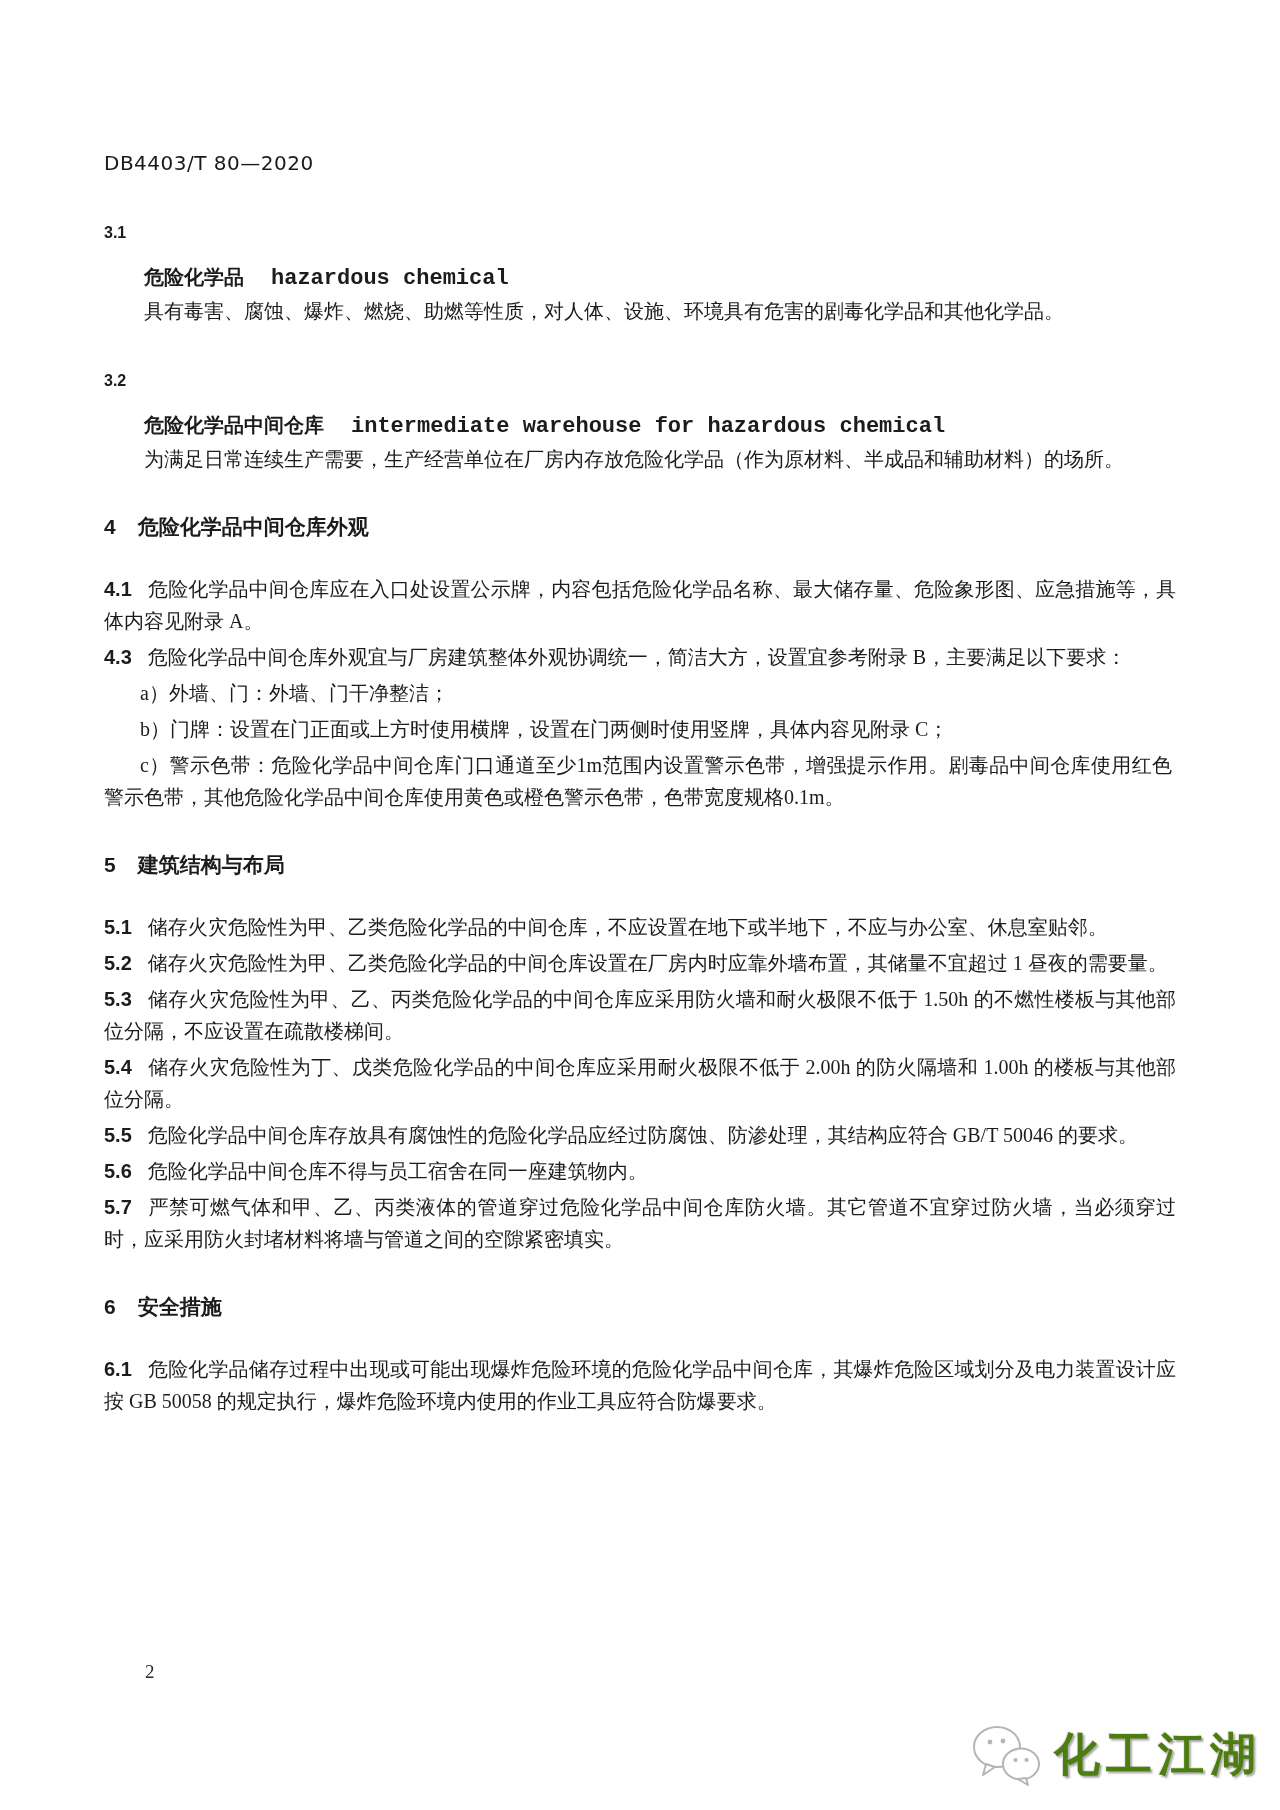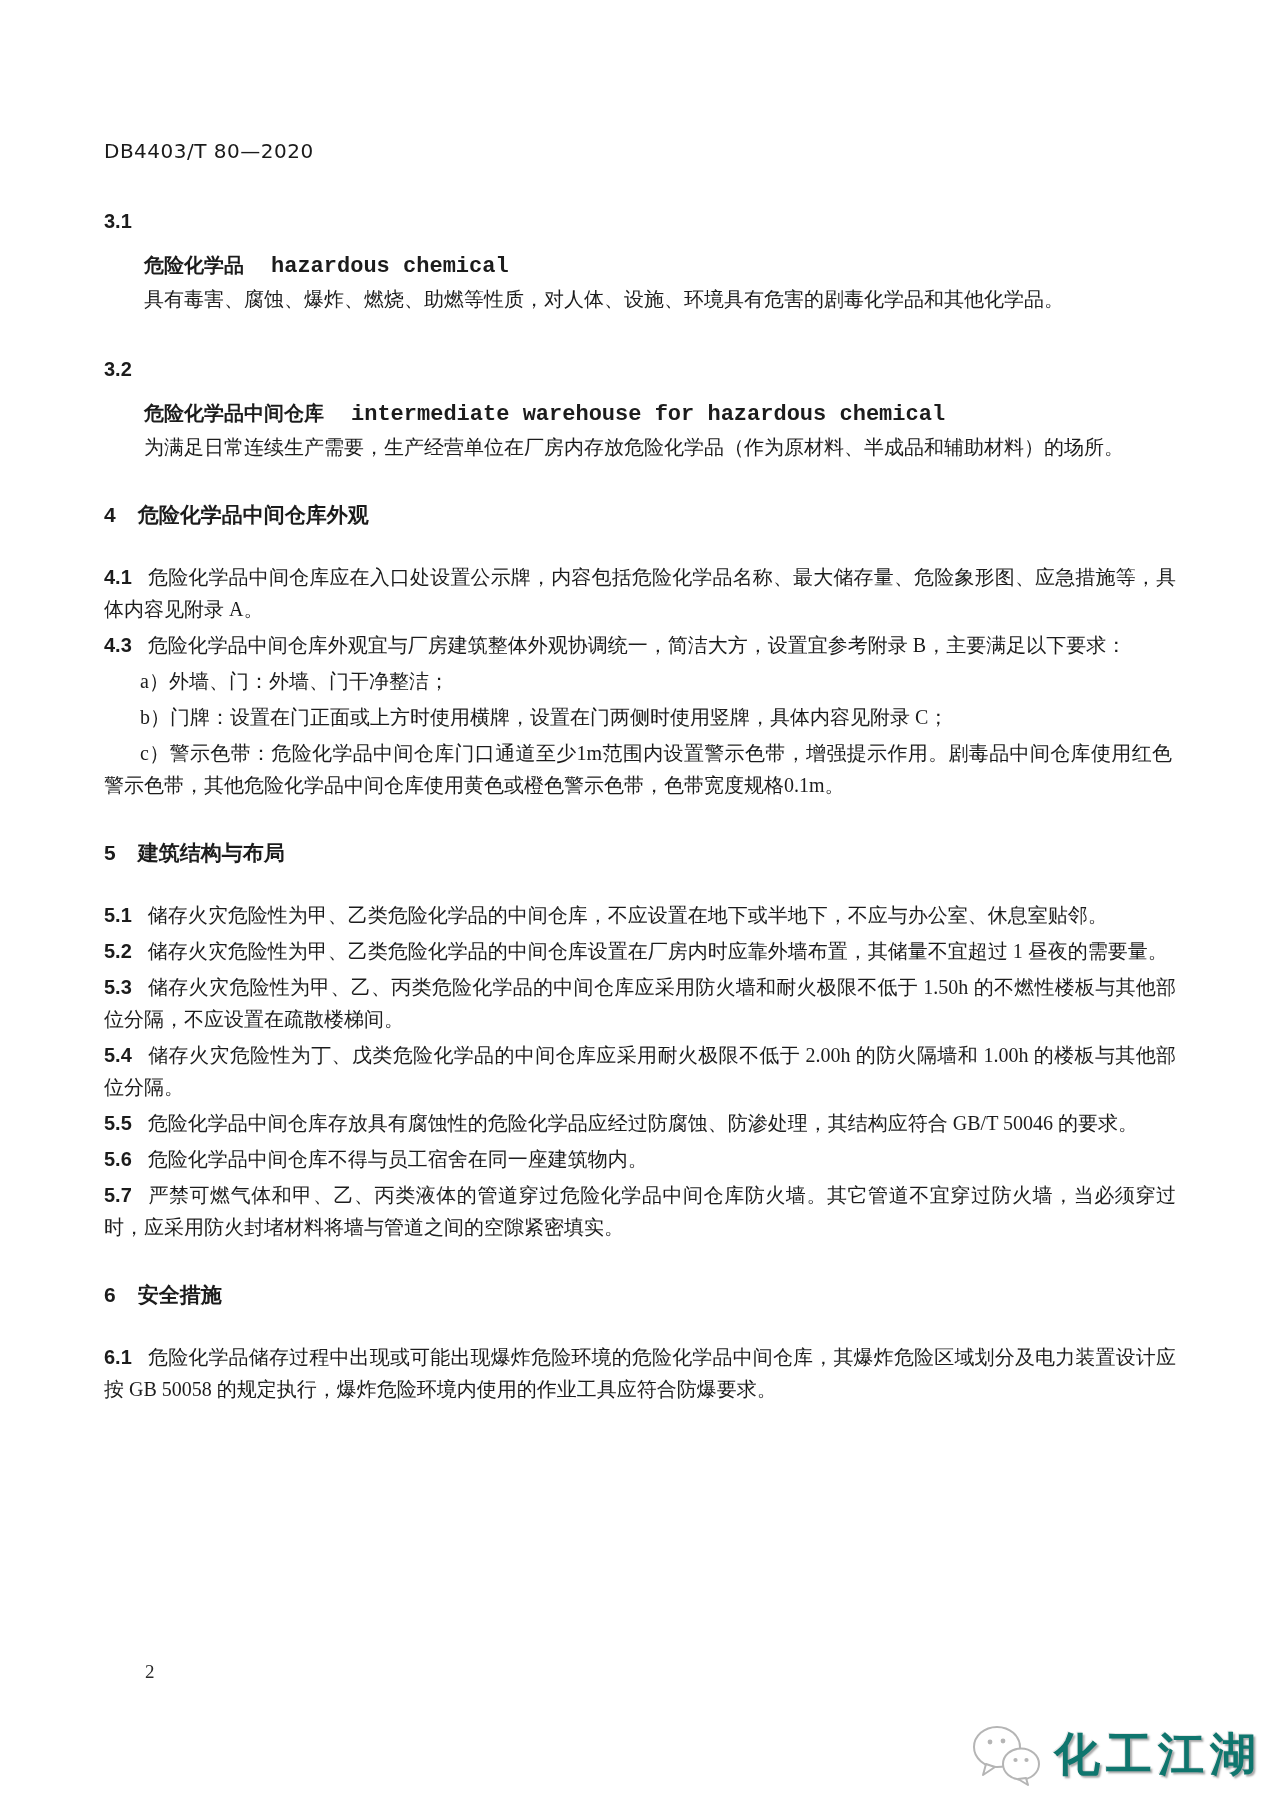--- a/index.html
+++ b/index.html
@@ -5,32 +5,32 @@
   html,body { margin:0; padding:0; background:#fff; }
   .page {
     position:relative;
     width:1280px; height:1810px;
     background:#ffffff;
     overflow:hidden;
     font-family:"Liberation Serif","DejaVu Serif",serif;
     color:#1c1c1c;
   }
   .content {
-    position:absolute; left:104px; top:0; width:1072px;
+    position:absolute; left:104px; top:12px; width:1072px;
   }
   .doc-header {
     margin-top:135px;
     font-family:"DejaVu Sans","Liberation Sans",sans-serif;
     font-size:20px; line-height:32px; letter-spacing:0.5px;
     color:#1a1a1a;
   }
   .term-num {
     margin-top:38px;
     font-family:"Liberation Sans","DejaVu Sans",sans-serif;
-    font-weight:bold; font-size:20px; line-height:32px;
+    font-weight:bold; font-size:16px; line-height:32px;
   }
   .term-title {
     margin-top:12px; padding-left:40px;
     font-size:20px; line-height:32px; font-weight:bold;
   }
   .term-title .zh {
     font-family:Liberation Mono, monospace;
   }
   .term-title .en {
     margin-left:22px;
@@ -63,21 +63,21 @@
     position:absolute; left:145px; top:1660px;
     font-size:19px; line-height:24px; color:#2a2a2a;
   }
   .watermark {
     position:absolute; right:18px; top:1722px;
     display:flex; align-items:center; gap:10px;
   }
   .watermark .wm-text {
     font-family:"Liberation Sans","DejaVu Sans",sans-serif;
     font-weight:bold; font-size:46px; letter-spacing:6px;
-    color:#0f766e;
+    color:#4d7c0f;
     text-shadow:2px 2px 2px #a8a8a8, -1px -1px 0 #e8e8e8;
   }
   .wm-icon { display:block; }
 </style>
 </head>
 <body>
 
 <div class="page">
   <div class="content">
 

